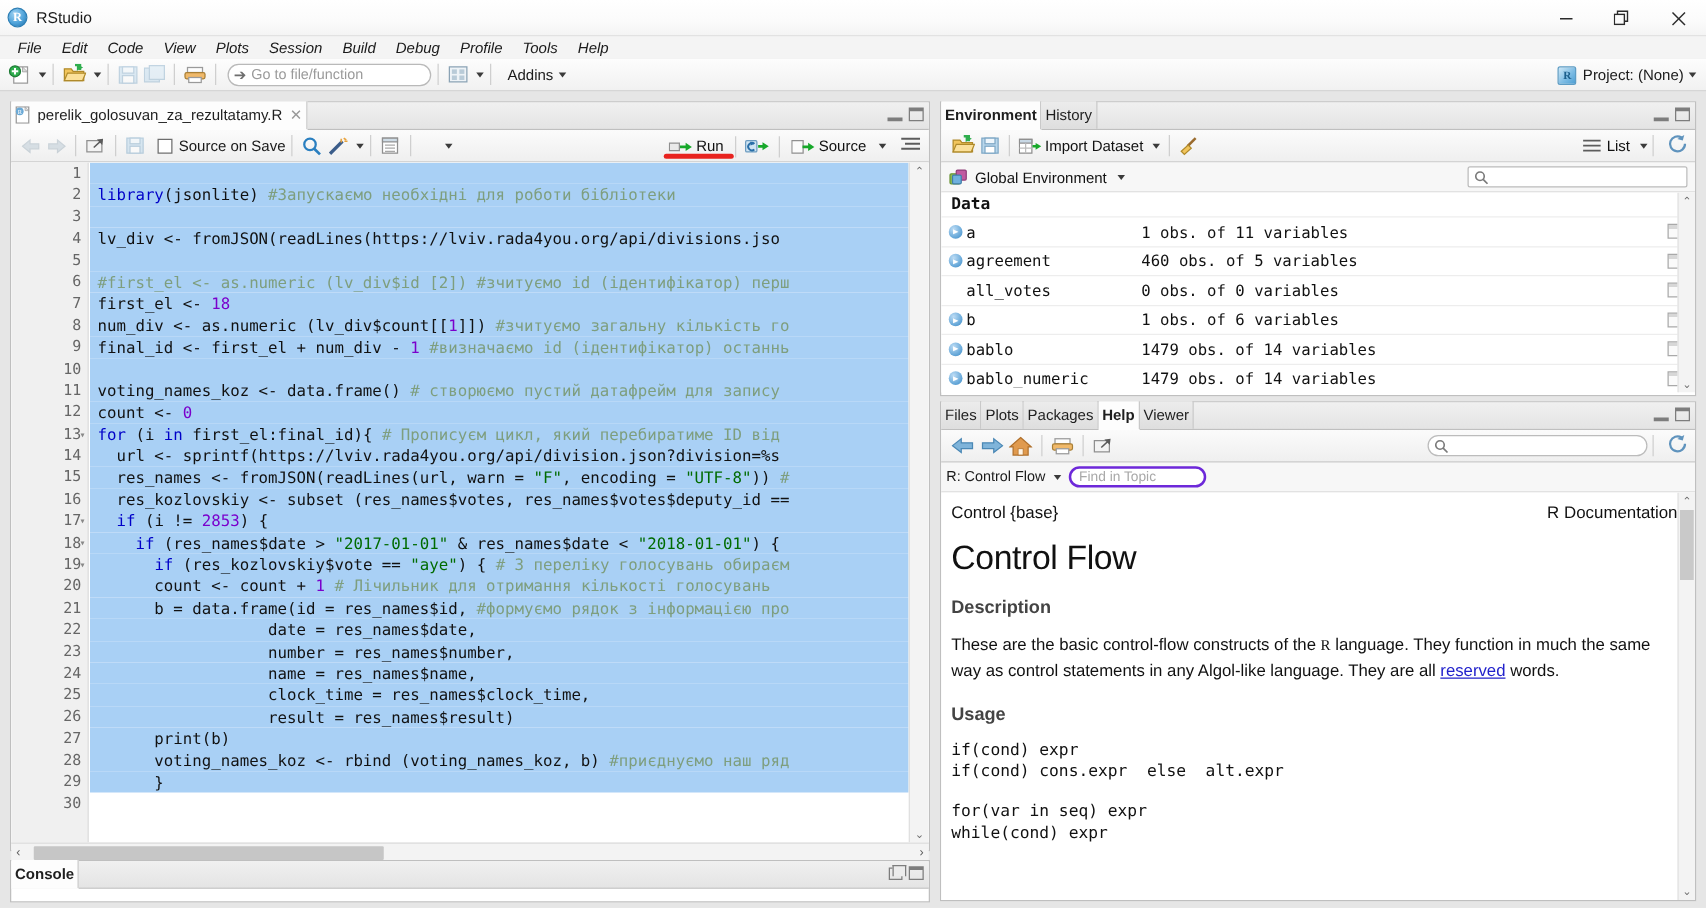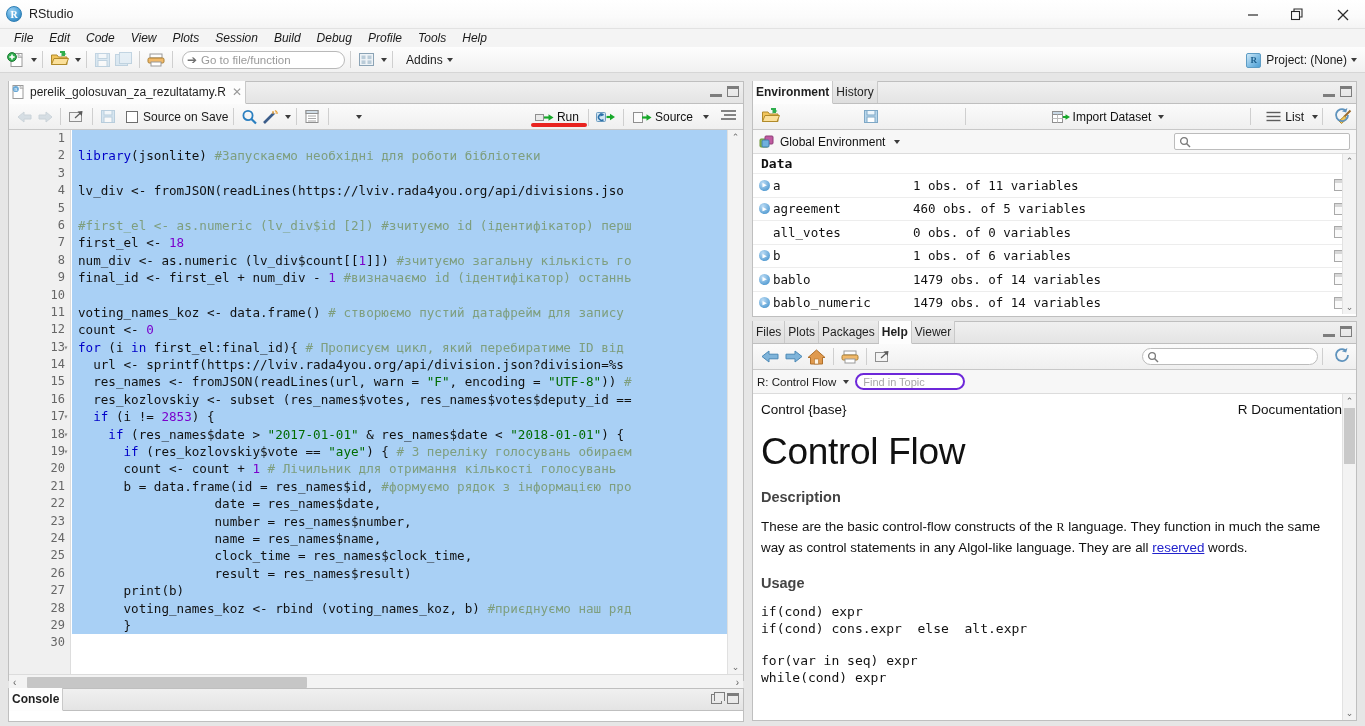--- a/index.html
+++ b/index.html
@@ -168,21 +168,21 @@
   .sb-type { position: absolute; right: 6px; display:flex; align-items:center; gap:3px;}
   .updown { font-size: 8px; line-height: 7px; color:#555; display:flex; flex-direction:column;}
 
   
   #pane-console { left: 8px; top: 688px; width: 736px; height: 34px; }
 
   
   #pane-env { left: 752px; top: 81px; width: 605px; height: 236px; }
   .env-toolbar {
     height: 26px; background: linear-gradient(to bottom,#fbfbfb,#efefef);
-    border-bottom: 1px solid #c8c8c8; display:flex; align-items:center; padding-left:6px; position:relative;justify-content:space-between;
+    border-bottom: 1px solid #c8c8c8; display:flex; align-items:center; padding-left:6px; position:relative;
   }
   .env-sub {
     height: 24px; background: #f7f7f7; border-bottom: 1px solid #dcdcdc;
     display: flex; align-items: center; padding-left: 6px; position: relative;
   }
   .searchbox {
     position: absolute; right: 6px; width: 176px; height: 17px; border: 1px solid #bcbcbc;
     border-radius: 2px; background: #fff; display:flex; align-items:center; padding-left: 4px;
     font-size: 11px; color: #999;
   }
@@ -222,21 +222,21 @@
     height: 24px; background: #f7f7f7; border-bottom: 1px solid #dcdcdc;
     display:flex; align-items:center; padding-left:4px; gap: 6px;
   }
   .topicsel { font-size: 11.5px; color: #1a1a1a; display:flex; align-items:center; gap:3px;}
   .findtopic {
     width: 110px; height: 17px; border: 2px solid #6d28d9; border-radius: 9px;
     background: #fff; font-size: 11px; color: #a8a8a8; display:flex; align-items:center; padding-left:6px;
   }
   .help-body { position: relative; height: 326px; background:#fff; overflow: hidden; padding: 8px 14px 0 8px;}
   .help-head { display:flex; justify-content: space-between; font-size: 13.5px; color:#111; margin-bottom: 14px;}
-  .help-h1 { font-size: 37px; color: #111; font-weight: normal; margin: 0 0 16px 0; letter-spacing:-0.3px;}
+  .help-h1 { font-size: 27px; color: #111; font-weight: normal; margin: 0 0 16px 0; letter-spacing:-0.3px;}
   .help-h2 { font-size: 14.5px; color: #444; font-weight: bold; margin: 0 0 12px 0;}
   .help-p { font-size: 13.4px; color: #111; line-height: 1.55; margin: 0 0 16px 0;}
   .help-p a { color: #2222cc; }
   .help-code {
     font-family: "DejaVu Sans Mono", monospace; font-size: 13px; color: #111;
     white-space: pre; line-height: 1.32;
   }
   .help-scroll { position:absolute; right:0; top:0; width:14px; height:100%; background:#f3f3f3; border-left:1px solid #e2e2e2;}
   .help-thumb { position:absolute; right:1px; top:14px; width:11px; height:56px; background:#c9c9c9;}
 

